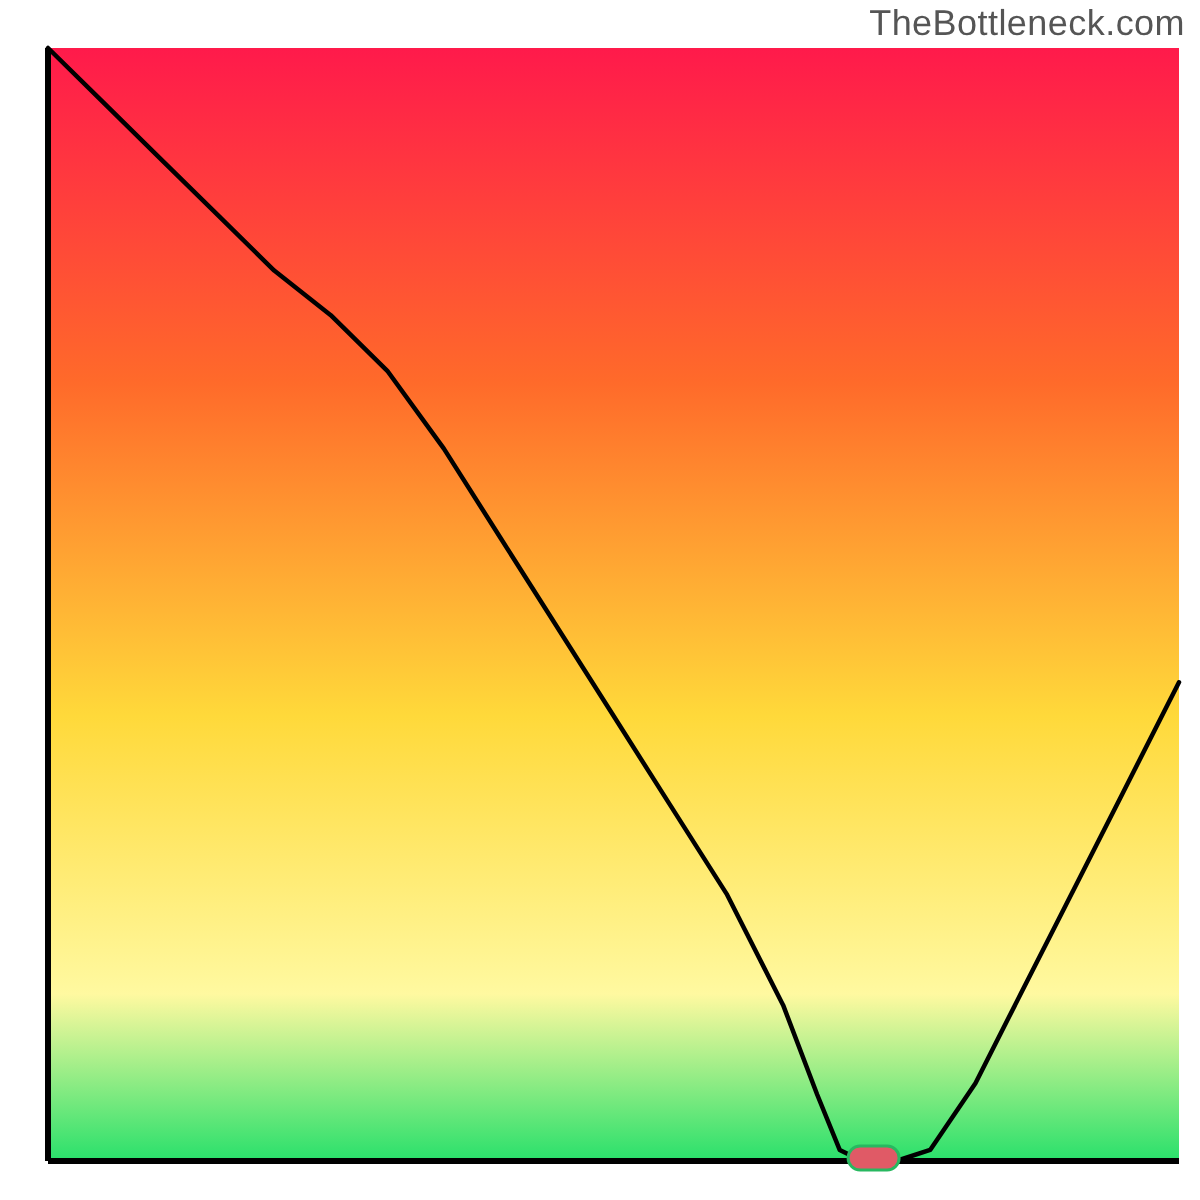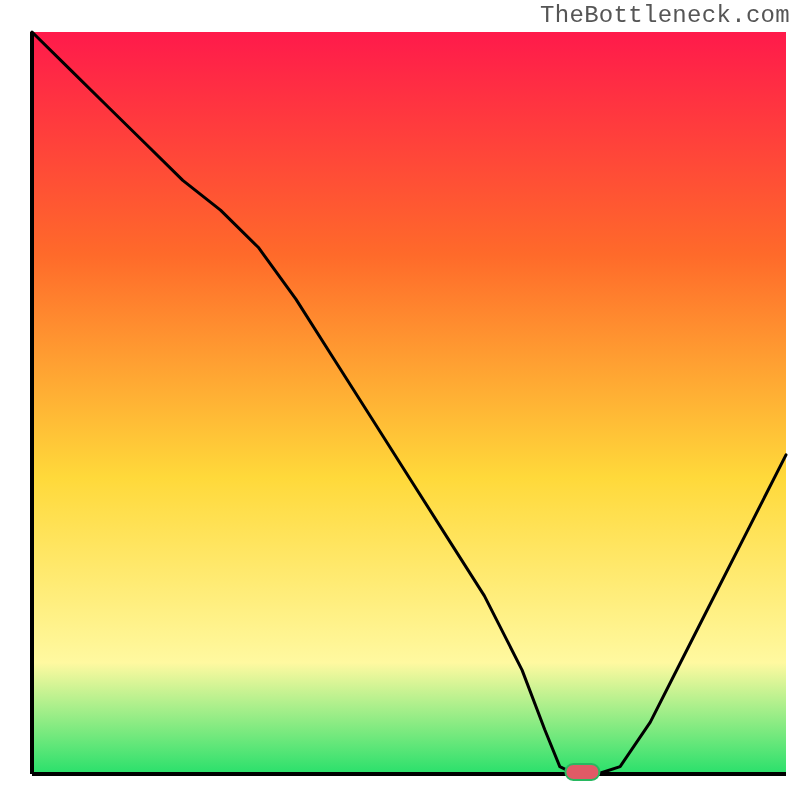--- a/index.html
+++ b/index.html
@@ -8,21 +8,20 @@
     width: 800px;
     height: 800px;
     overflow: hidden;
     background: #fff;
     font-family: Arial, Helvetica, sans-serif;
   }
   .wrap {
     position: relative;
     width: 800px;
     height: 660px;
-    font-family: Liberation Mono, monospace;
   }
   .watermark {
     position: absolute;
     top: 2px;
     right: 10px;
     color: #555;
     font-size: 24px;
     font-weight: 400;
     letter-spacing: 0.3px;
   }

